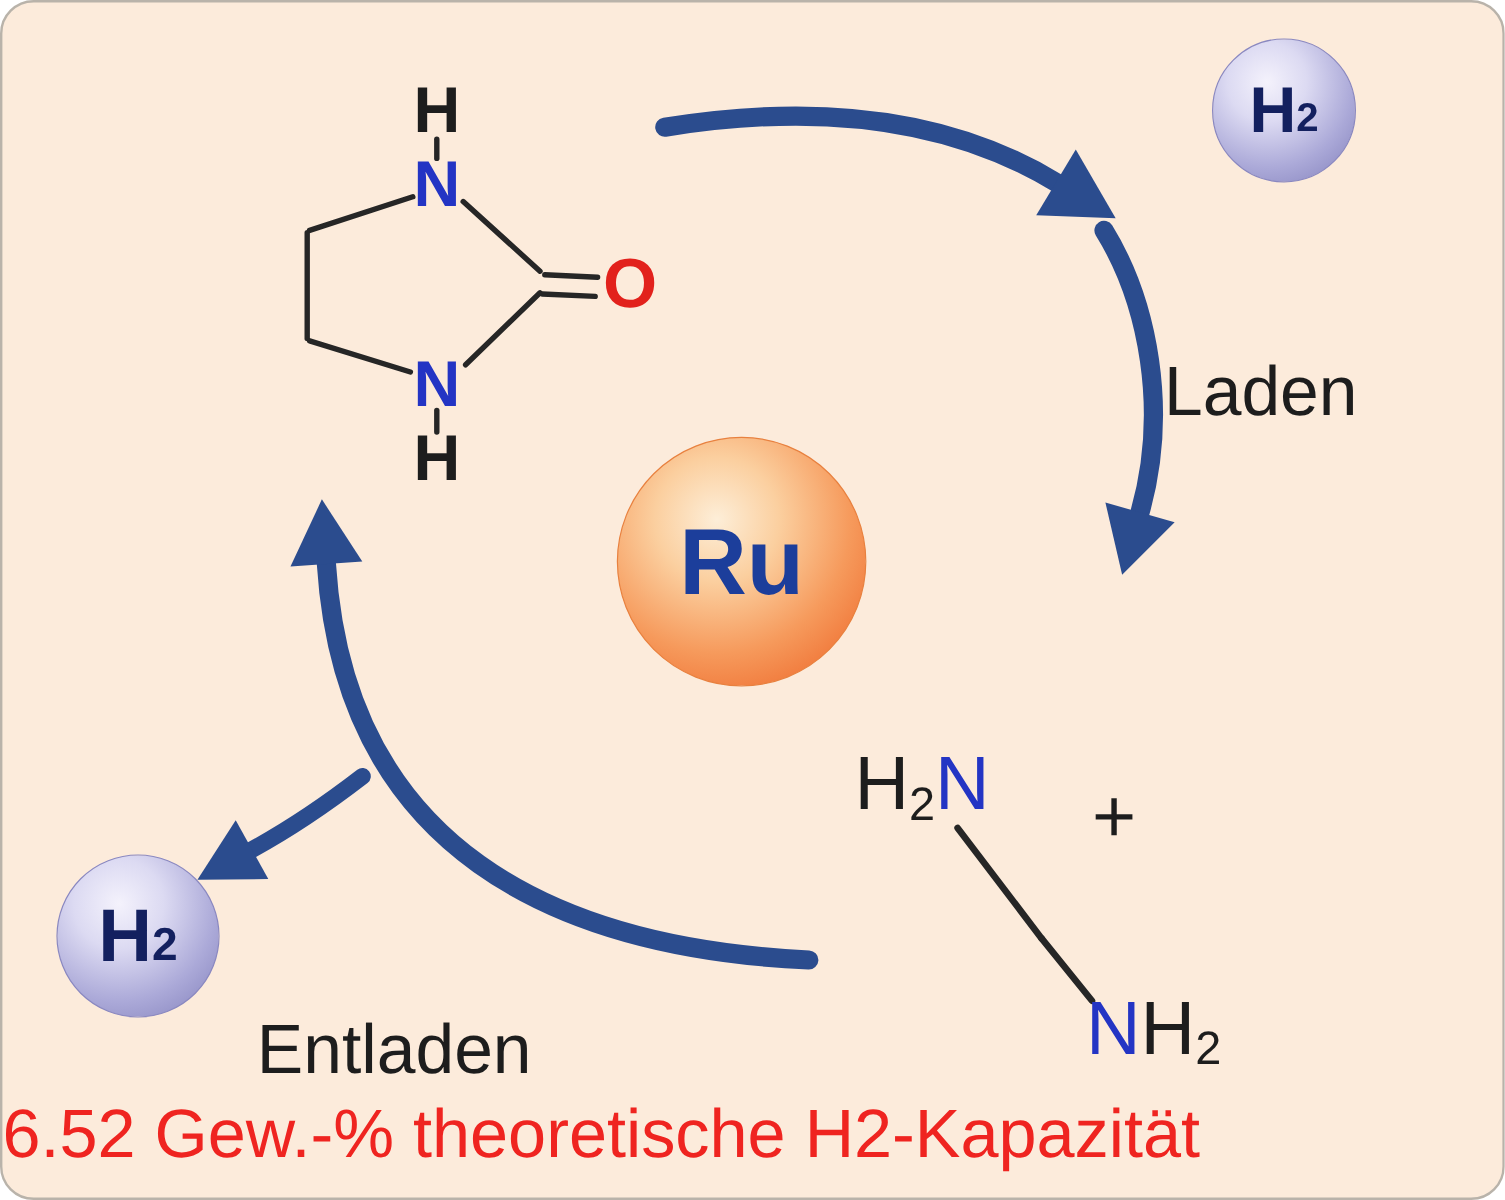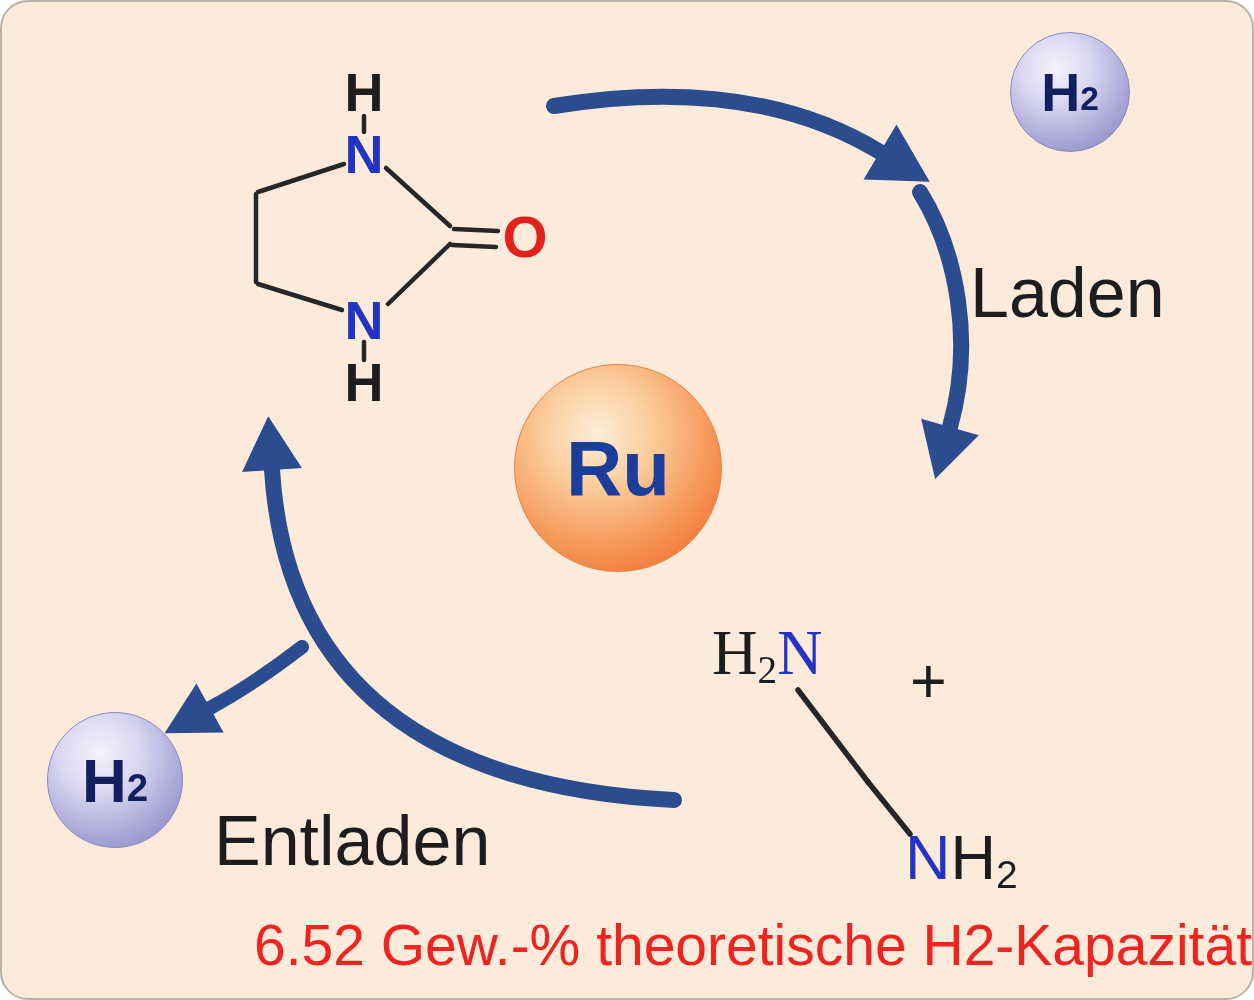--- a/index.html
+++ b/index.html
@@ -17,21 +17,21 @@
   .arrow{fill:none;stroke:#2b4c8e;stroke-width:16;stroke-linecap:round;}
   .arrow.thin{stroke-width:14;}
   .ah{fill:#2b4c8e;stroke:none;}
   .bond{fill:none;stroke:#262626;stroke-width:4.5;stroke-linecap:round;}
   .bond.thick{stroke-width:5.5;}
 
   .txt{position:absolute;z-index:2;line-height:1;white-space:nowrap;}
   .atom{transform:translate(-50%,-50%);font-size:54px;font-weight:600;color:#1d1d1d;}
   .n-blue{color:#2334c4;}
   .o-red{color:#e2211c;}
-  .label-dark{color:#1d1d1d;font-size:70px;font-weight:500;}
+  .label-dark{color:#1d1d1d;font-size:58px;font-weight:500;margin-top:40px;}
   .formula{color:#1d1d1d;font-size:63px;font-weight:500;}
   .sub{font-size:0.62em;position:relative;top:0.22em;}
 
   .ball{
     position:absolute;z-index:2;border-radius:50%;
     display:flex;align-items:center;justify-content:center;
     font-weight:bold;color:#13205f;
   }
   .ball.h2{
     background:radial-gradient(circle at 38% 30%, #f4f2fc 0%, #dcdaf2 30%, #aba9d8 65%, #8c8ac2 90%, #7f7db8 100%);
@@ -41,21 +41,21 @@
     background:radial-gradient(circle at 40% 33%, #fdeed8 0%, #fbcf9f 28%, #f69a5c 60%, #ef6f31 88%, #ea6027 100%);
     border:1px solid #e8813f;
     color:#1c3e9b;
   }
   .h2-top{left:1008px;top:30px;width:118px;height:118px;font-size:54px;}
   .h2-bottom{left:45px;top:710px;width:134px;height:134px;font-size:62px;}
   .ru-ball{left:512px;top:362px;width:206px;height:206px;font-size:78px;justify-content:center;}
 
   .caption{
     position:absolute;left:0;bottom:24px;width:100%;z-index:2;
-    text-align:right;color:#ef2420;font-size:57px;font-weight:500;line-height:1;
+    text-align:left;color:#ef2420;font-size:57px;font-weight:500;line-height:1;
   }
 </style>
 </head>
 <body>
 
 <div class="canvas">
 
   <svg class="overlay" viewBox="0 0 1254 1000">
 
     <path class="arrow" d="M 552 104 Q 750 72 878 150"></path>
@@ -95,21 +95,21 @@
       <span class="sub">2</span>
   </div>
 
   <div class="txt label-dark" style="left:968px;top:256px;">Laden</div>
 
   <div class="ball ru ru-ball">
     <span>Ru</span>
   </div>
 
 
-  <div class="txt formula" style="left:710px;top:620px;font-family:Liberation Serif, serif;">
+  <div class="txt formula" style="left:710px;top:620px;">
     <span>H</span><span class="sub">2</span><span class="n-blue">N</span>
   </div>
 
   <div class="txt formula" style="left:908px;top:648px;">+</div>
 
   <div class="txt formula" style="left:903px;top:824px;">
     <span class="n-blue">N</span><span>H</span><span class="sub">2</span>
   </div>
 
   <div class="ball h2 h2-bottom">

